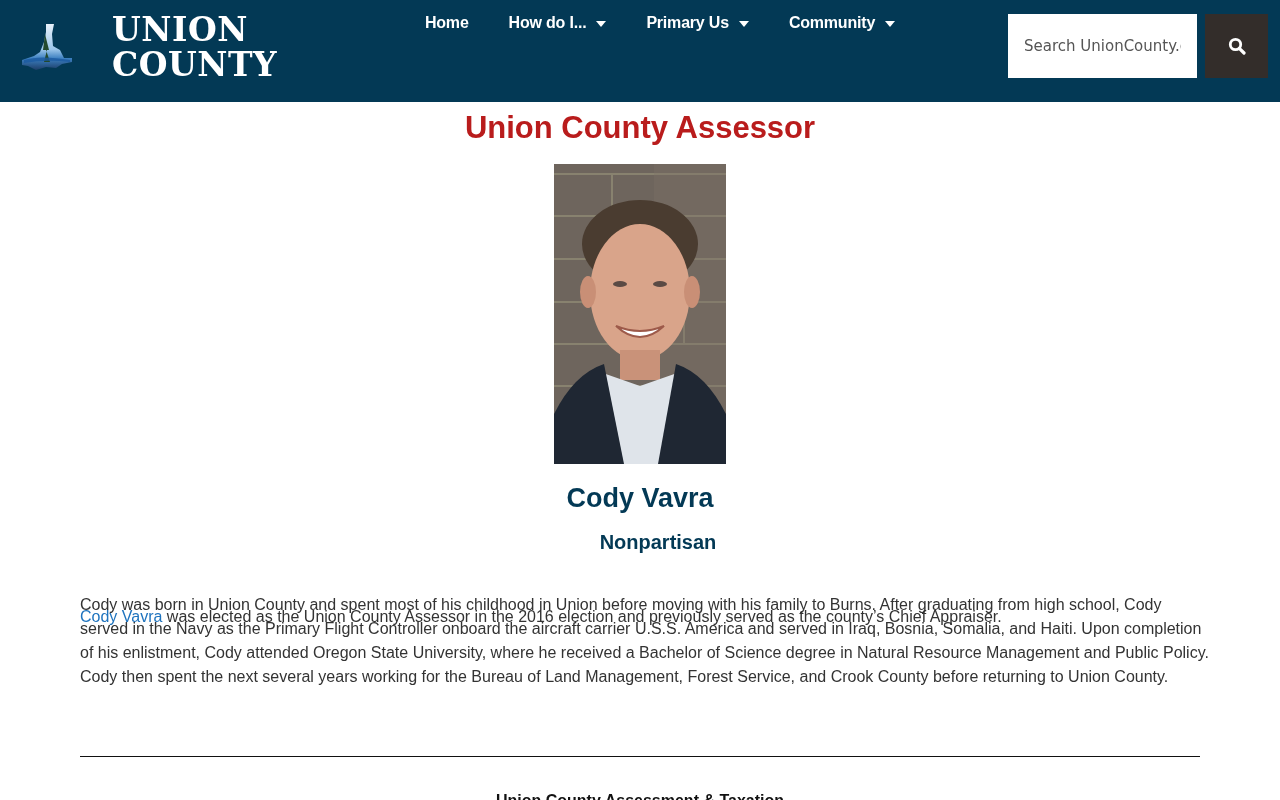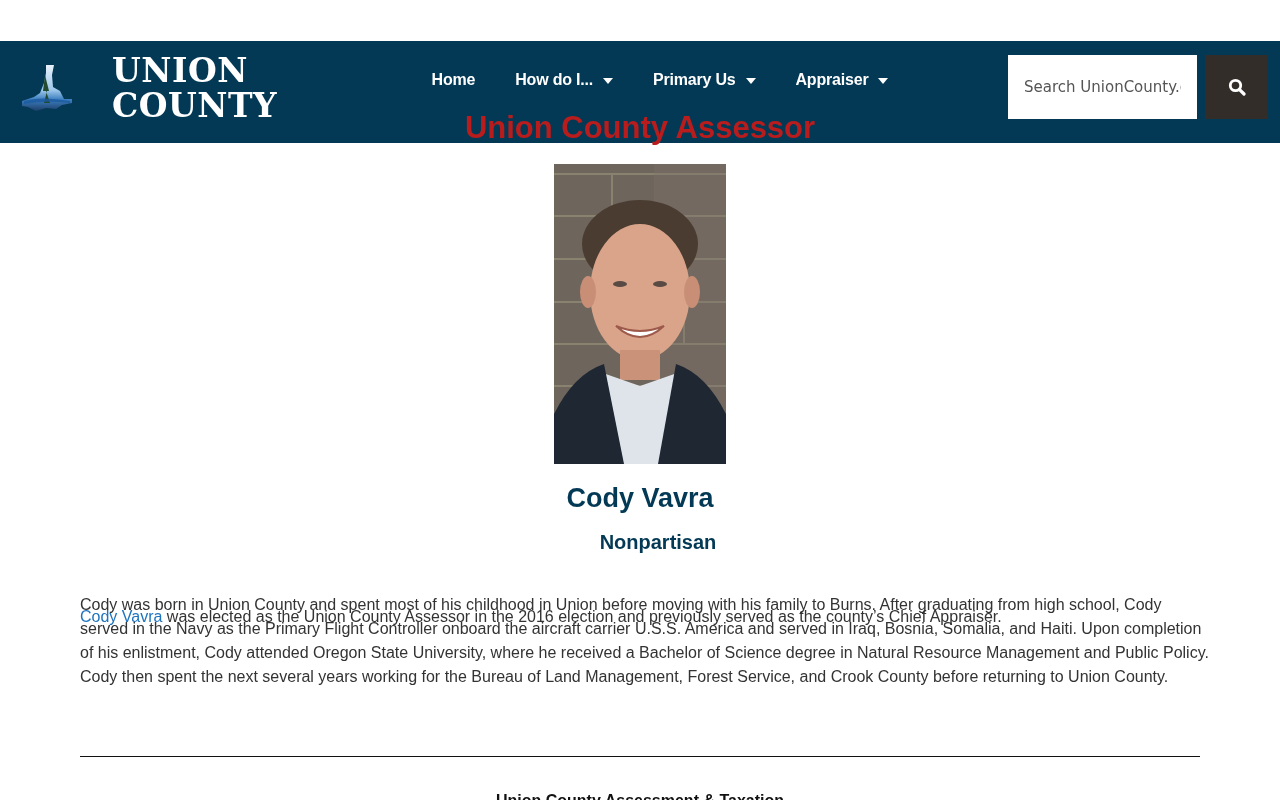--- a/index.html
+++ b/index.html
@@ -1,26 +1,26 @@
 <!DOCTYPE html>
 <html><head>
   <meta charset="utf-8">
   <style>
     * { box-sizing: border-box; margin: 0; padding: 0; }
     html, body { width: 1280px; height: 800px; overflow: hidden; background: #ffffff; }
     body { font-family: "Liberation Sans", "DejaVu Sans", sans-serif; color: #333333; position: relative; }
 
     
-    .site-header { position: absolute; left: 0; top: 0; width: 1280px; height: 102px; background: #033955; margin-top: 41px; }
+    .site-header { position: absolute; left: 0; top: 0; width: 1280px; height: 102px; background: #033955; }
     .logo-link { position: absolute; left: 16px; top: 20px; width: 60px; height: 54px; display: block; }
     .logo-link svg { width: 60px; height: 54px; display: block; }
     .site-title { position: absolute; left: 112px; top: 12px; color: #ffffff; font-family: "DejaVu Serif", "Liberation Serif", serif; font-weight: bold; font-size: 33px; line-height: 35px; letter-spacing: 0.5px; text-decoration: none; }
     .site-title span { display: block; }
 
-    .main-nav { position: absolute; left: 400px; top: 16px; width: 520px; height: 105px; text-decoration: underline; }
+    .main-nav { position: absolute; left: 400px; top: 0; width: 520px; height: 105px; text-decoration: underline; }
     .nav-row { position: absolute; left: 0; width: 520px; display: flex; justify-content: center; }
     .nav-row.r1 { top: 9px; }
     .nav-row.r2 { top: 55px; }
     .nav-item { display: flex; align-items: center; color: #ffffff; font-weight: bold; font-size: 16px; height: 28px; padding: 0 20px; text-decoration: none; cursor: pointer; letter-spacing: -0.2px; }
     .nav-item .caret { display: inline-block; width: 0; height: 0; border-left: 5px solid transparent; border-right: 5px solid transparent; border-top: 6px solid #ffffff; margin-left: 10px; margin-top: 2px; }
 
     .search-form { position: absolute; left: 1008px; top: 14px; }
     .search-input { position: absolute; left: 0; top: 0; width: 189px; height: 64px; border: none; background: #ffffff; padding: 0 16px; font-family: "DejaVu Sans", sans-serif; font-size: 15px; color: #555555; outline: none; }
     .search-input::placeholder { color: #555555; }
     .search-button { position: absolute; left: 197px; top: 0; width: 63px; height: 64px; background: #332d2a; border: none; display: flex; align-items: center; justify-content: center; cursor: pointer; }
@@ -70,21 +70,21 @@
       </a>
       <a class="nav-item">
         <span>How do I...</span>
         <span class="caret"></span>
       </a>
       <a class="nav-item">
         <span>Primary Us</span>
         <span class="caret"></span>
       </a>
       <a class="nav-item">
-        <span>Appraiser</span>
+        <span>Community</span>
         <span class="caret"></span>
       </a>
     </div>
   </nav>
 
   <form class="search-form">
     <input class="search-input" type="text" placeholder="Search UnionCounty.org" style="">
     <button class="search-button" type="submit">
       <svg width="18" height="18" viewBox="0 0 18 18">
         <circle cx="7.5" cy="7.5" r="5.2" fill="none" stroke="#ffffff" stroke-width="2.8"></circle>

